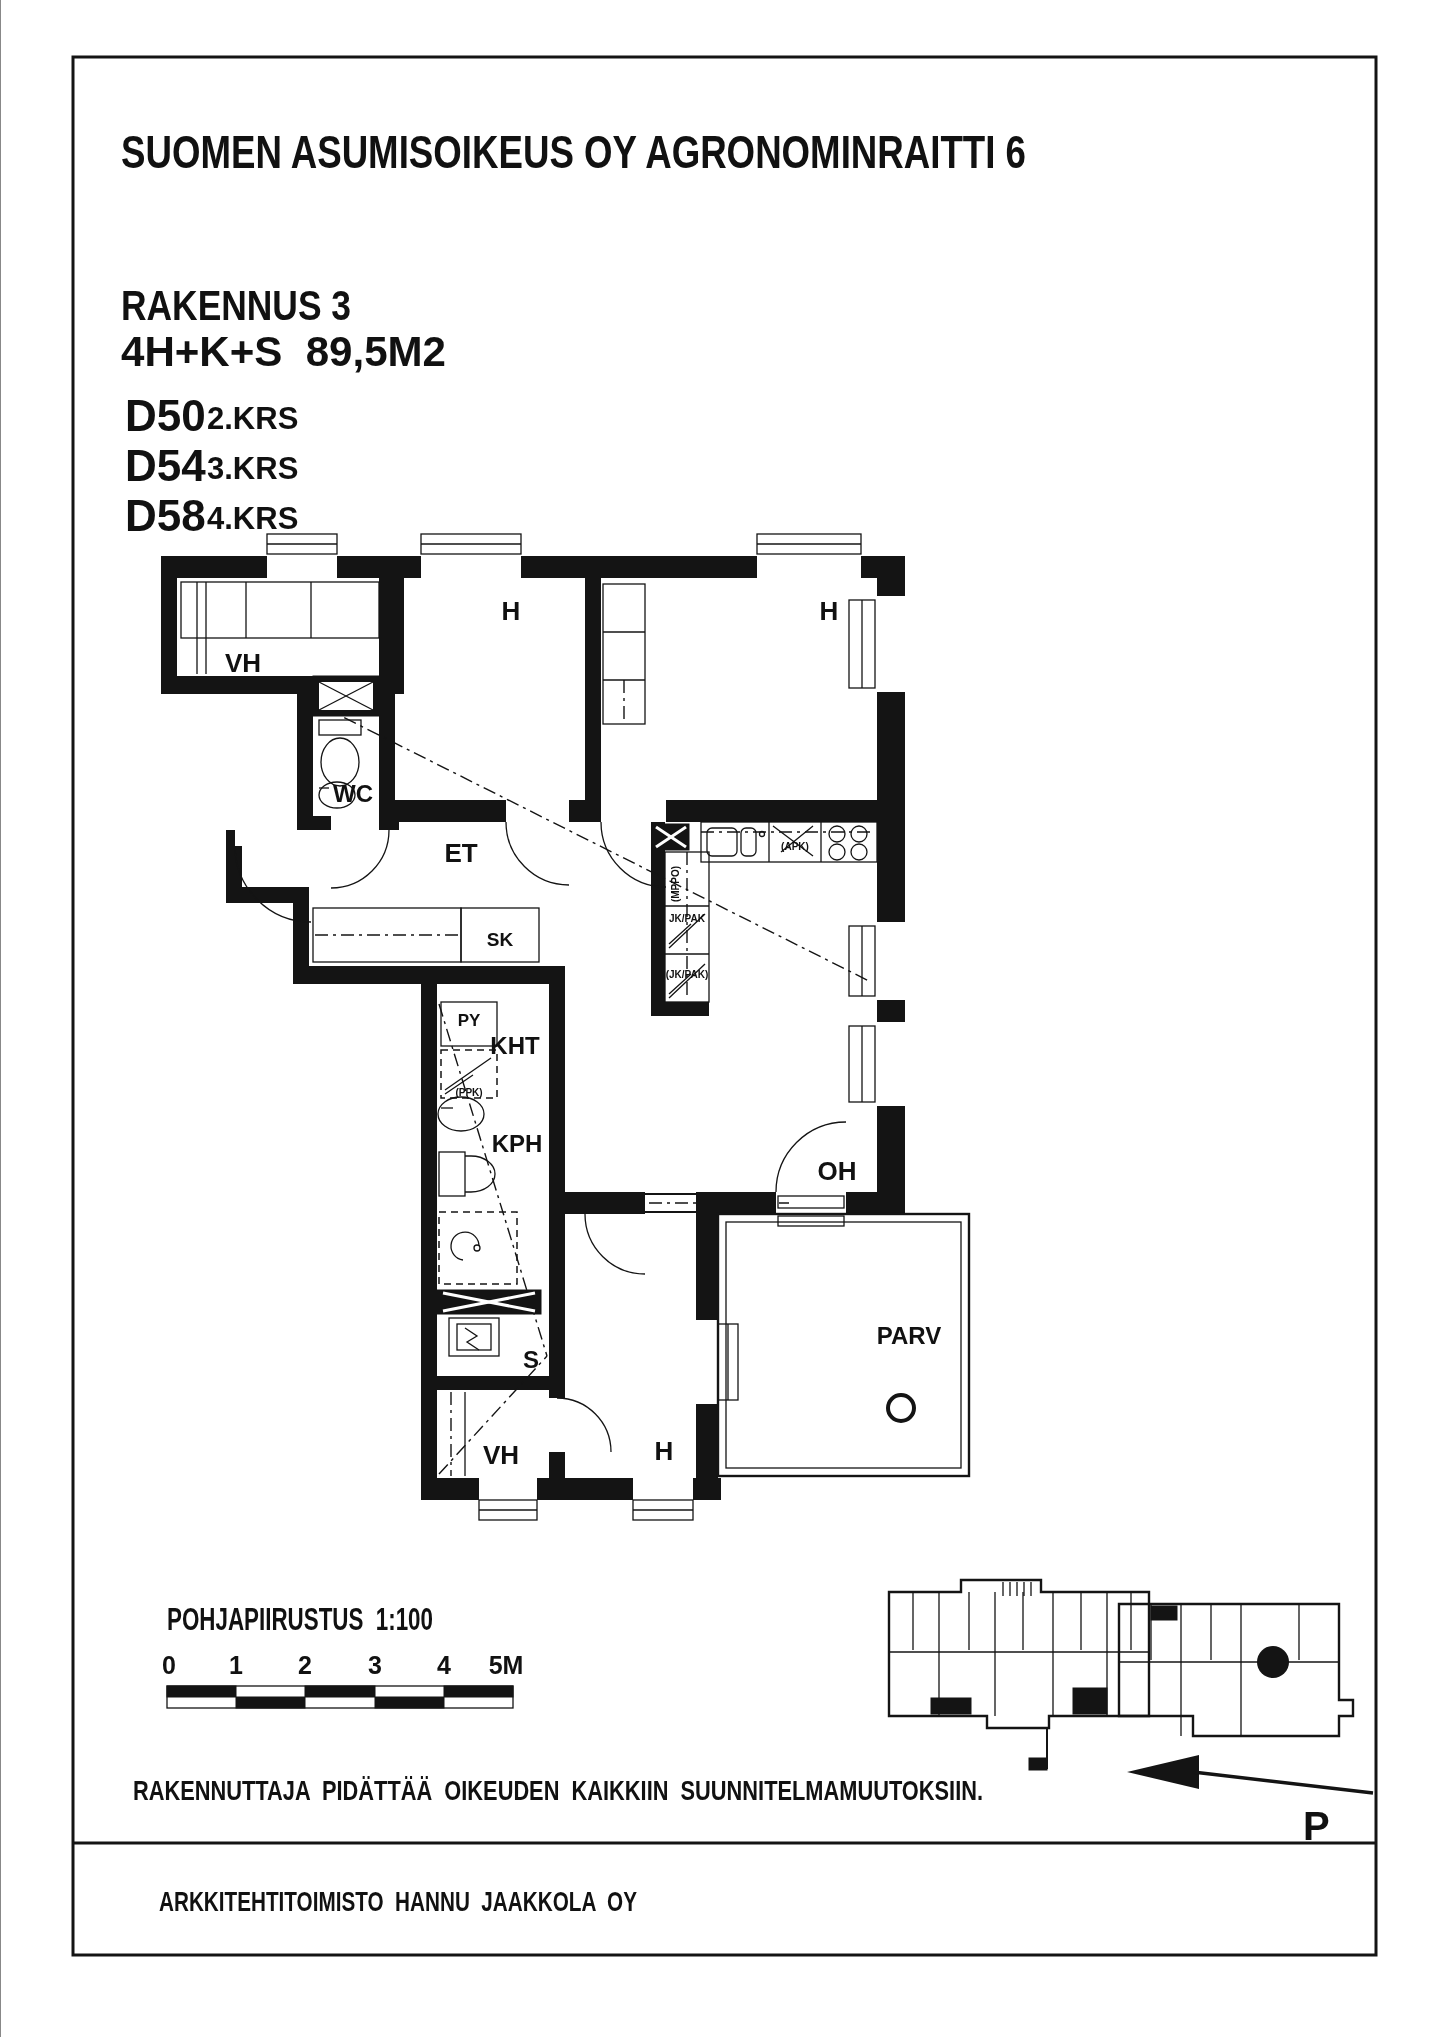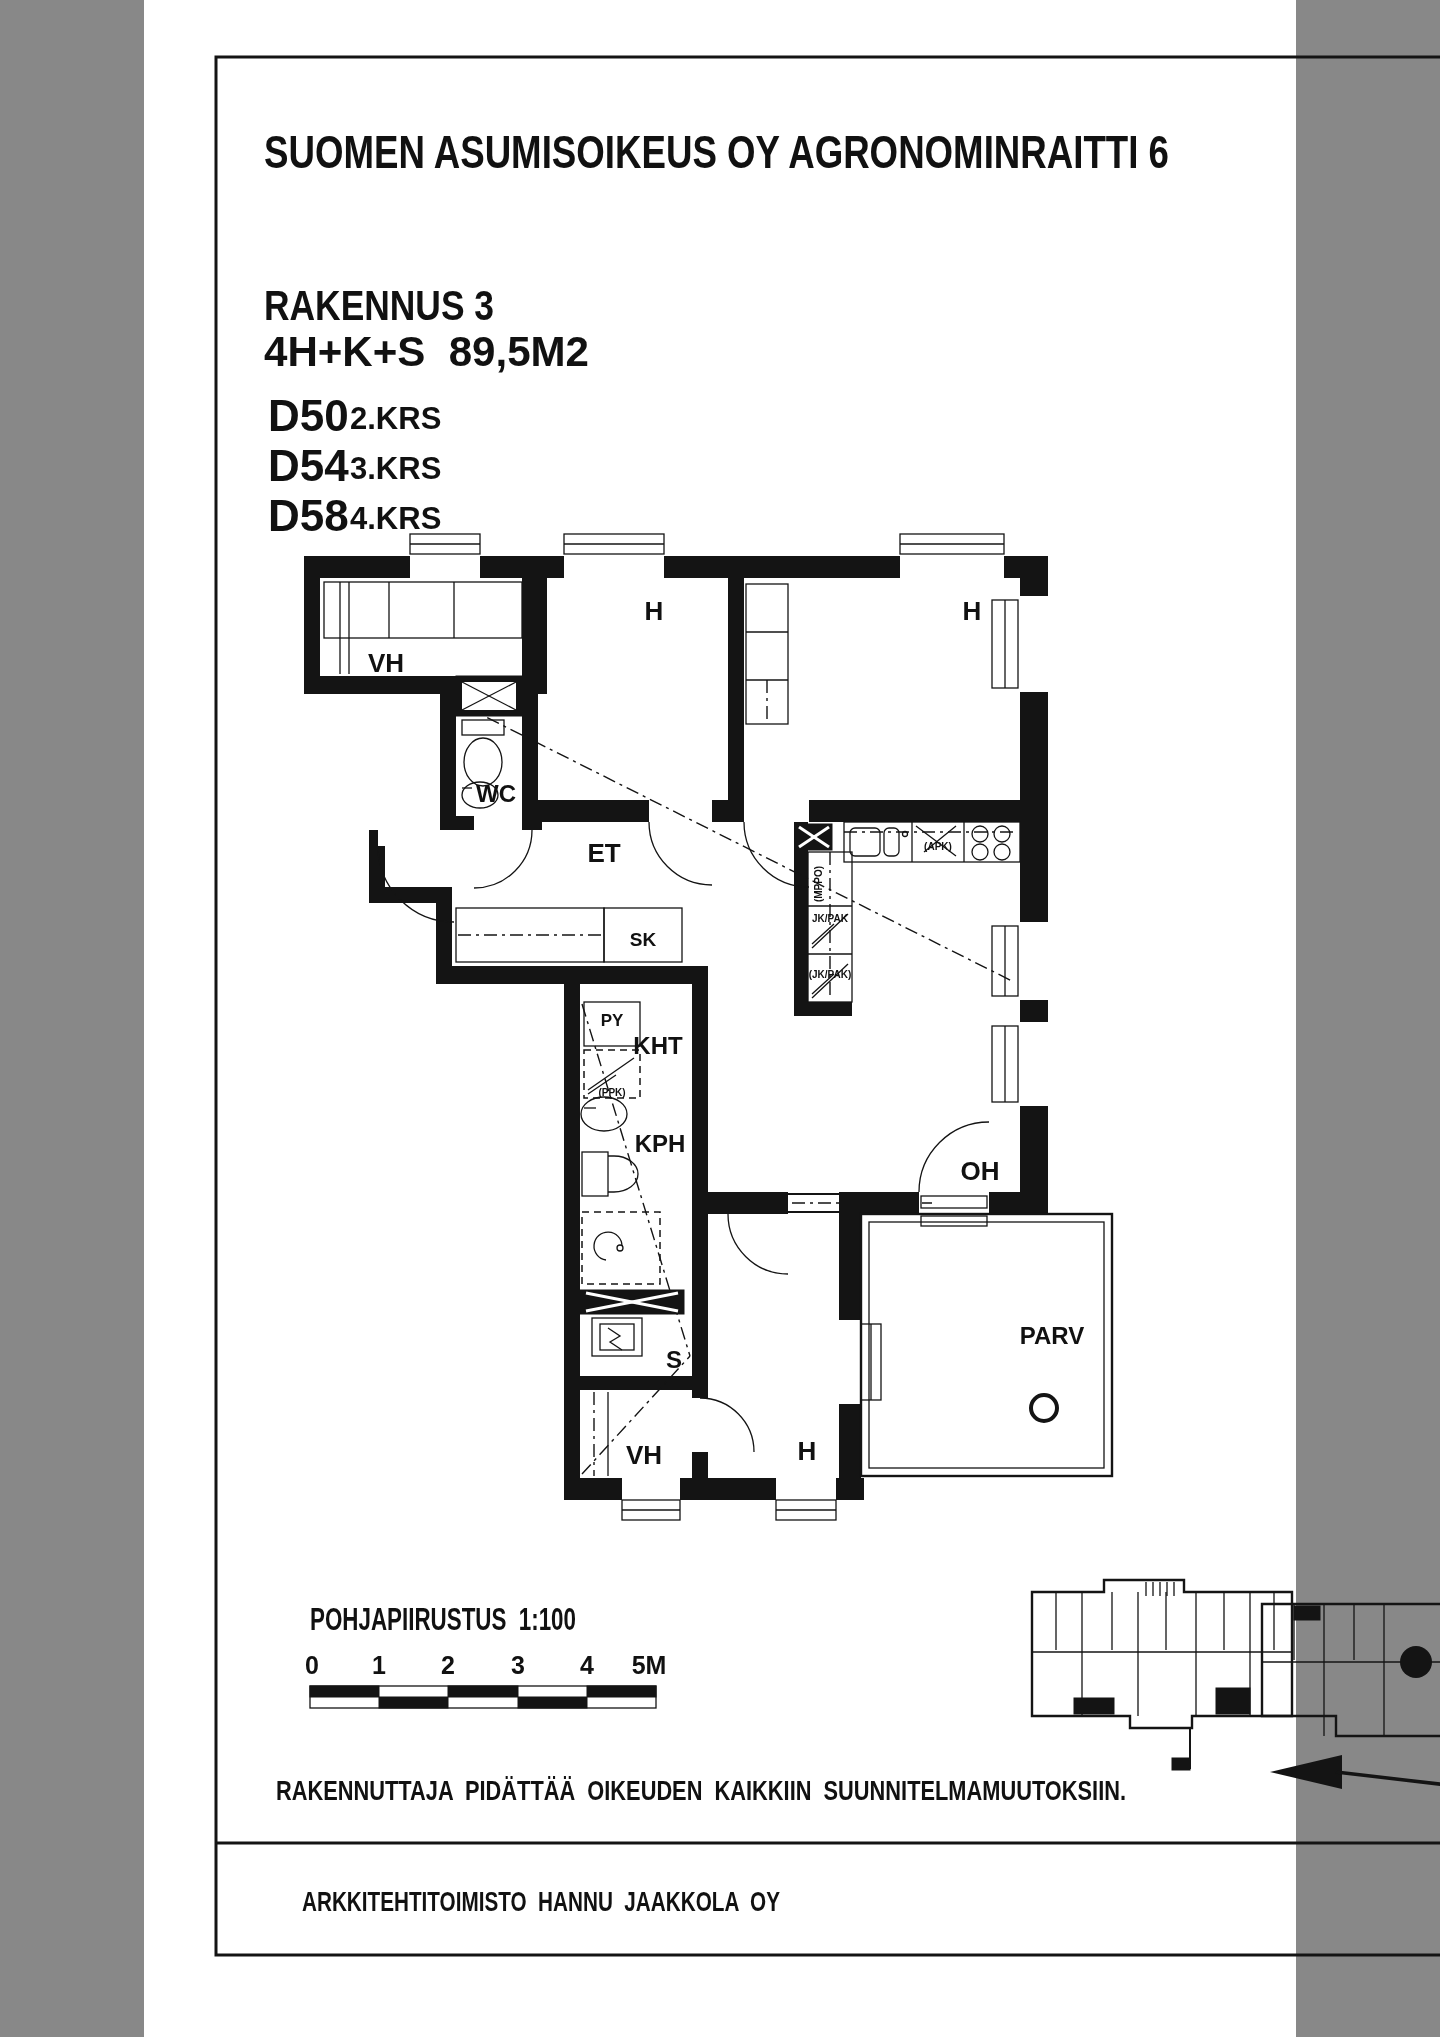--- a/index.html
+++ b/index.html
@@ -1,16 +1,16 @@
 <!DOCTYPE html>
 <html><head>
 <meta charset="utf-8">
 <style>
   html,body{margin:0;padding:0;background:#888;}
-  .sheet{position:relative;width:1152px;height:2037px;background:#ffffff;margin:0 auto;
+  .sheet{position:relative;width:1439px;height:2037px;background:#ffffff;margin:0 auto;
          font-family:"Liberation Sans",sans-serif;}
   svg{position:absolute;left:0;top:0;}
   text{fill:#111;font-family:"Liberation Sans",sans-serif;font-weight:bold;white-space:pre;}
   .w{fill:#141414;stroke:none;}
   .s{fill:none;stroke:#141414;stroke-width:2;}
   .sf{fill:#ffffff;stroke:#141414;stroke-width:2;}
   .t{fill:none;stroke:#141414;stroke-width:1.3;}
   .dd{fill:none;stroke:#141414;stroke-width:1.4;stroke-dasharray:13 5 3 5;}
   .da{fill:none;stroke:#141414;stroke-width:1.5;stroke-dasharray:7 5;}
   .wx{fill:none;stroke:#ffffff;stroke-width:3;}

